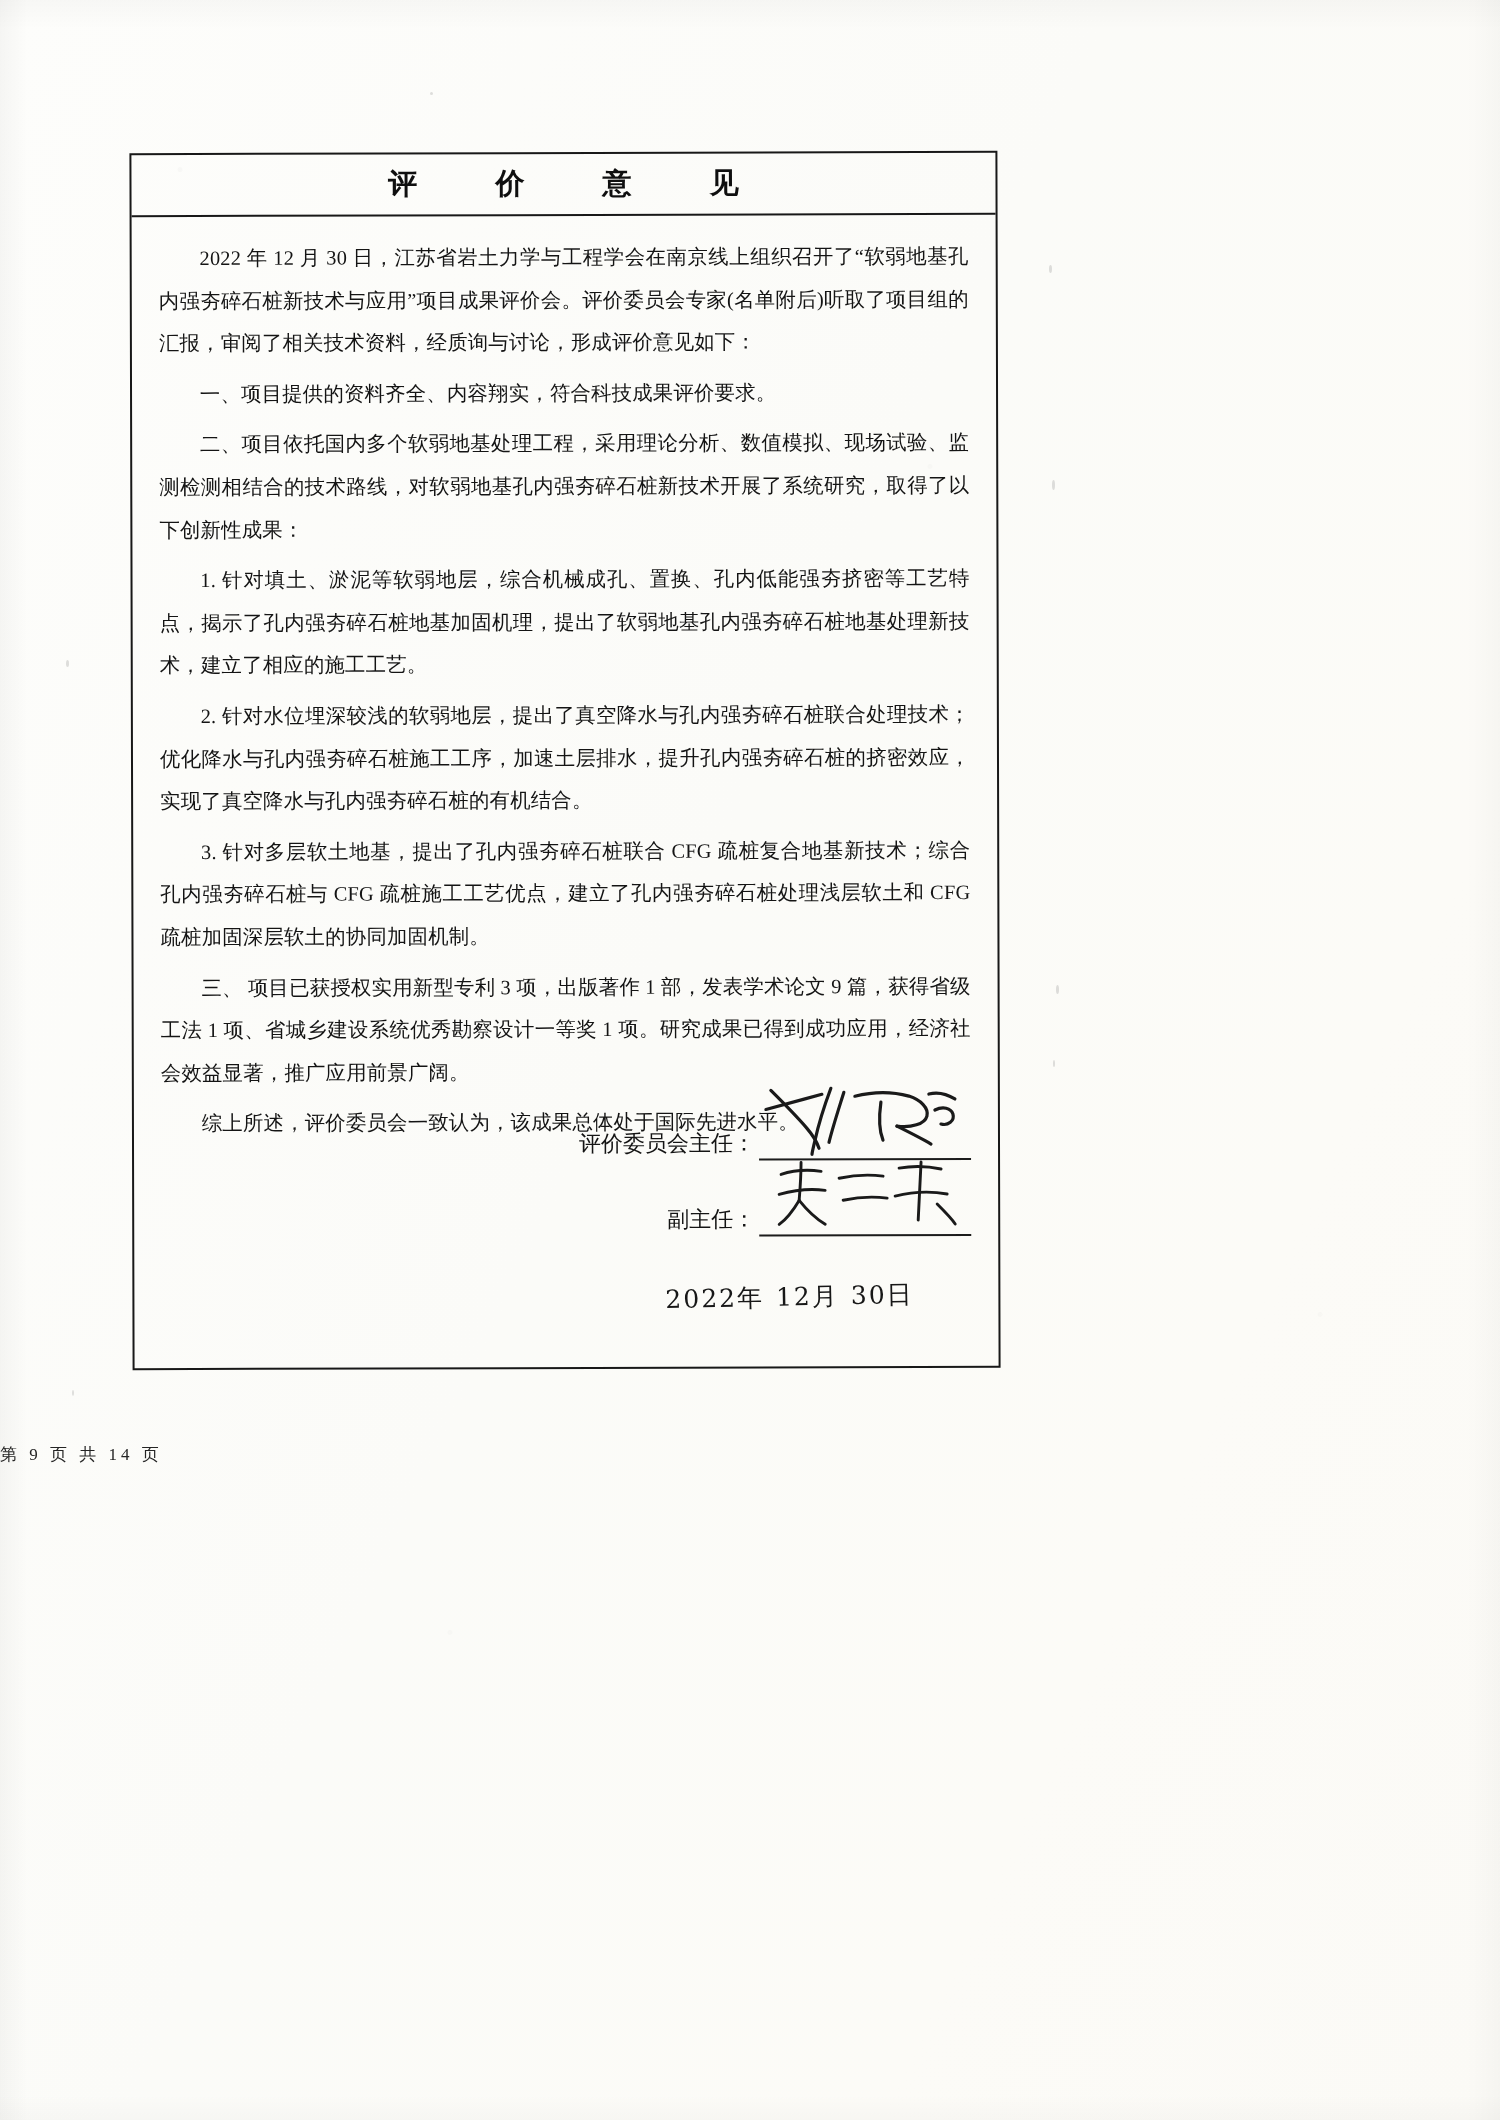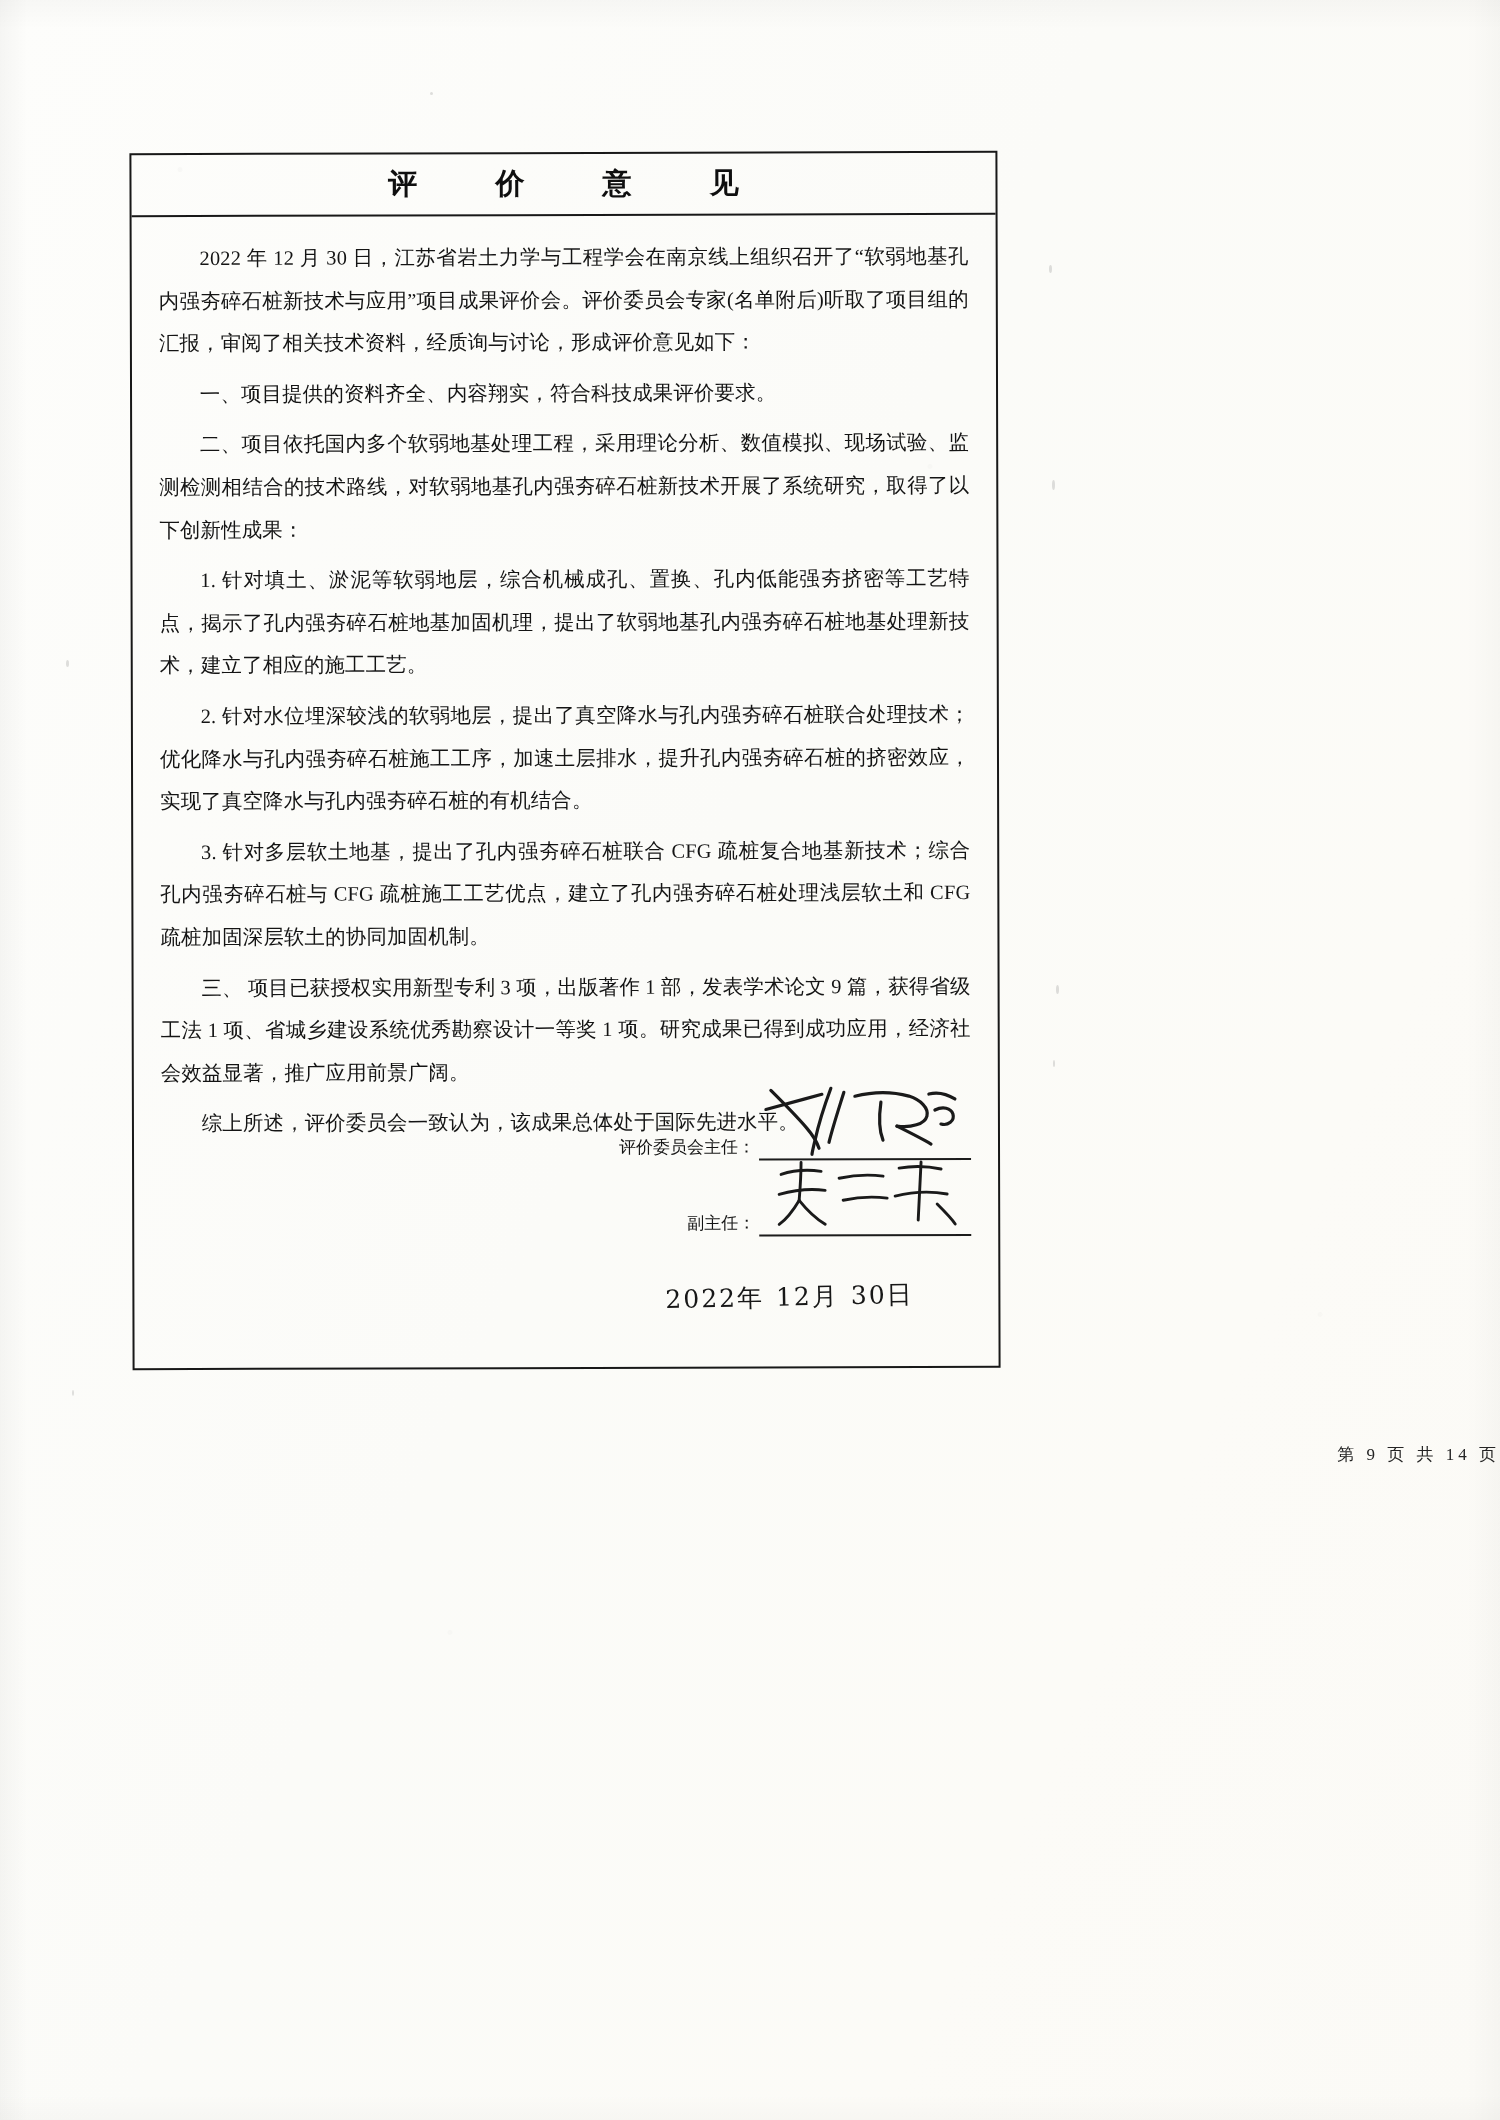--- a/index.html
+++ b/index.html
@@ -101,21 +101,21 @@
     top: 975px;
   }
   .sign-row {
     display: flex;
     justify-content: flex-end;
     align-items: flex-end;
     margin-bottom: 44px;
     position: relative;
   }
   .sign-label {
-    font-size: 17px;
+    font-size: 22px;
     color: #141414;
     white-space: nowrap;
     padding-bottom: 2px;
   }
   .sign-rule {
     width: 212px;
     border-bottom: 2px solid #1c1c1c;
     margin-left: 4px;
     height: 30px;
     position: relative;
@@ -146,21 +146,21 @@
     white-space: nowrap;
   }
   .hand-date .hs { display: inline-block; margin: 0 6px; }
 
   
   #page-footer {
     position: absolute;
     left: 0;
     right: 0;
     top: 1443px;
-    text-align: right;
+    text-align: left;
     font-size: 17px;
     letter-spacing: 4px;
     color: #242424;
   }
 </style>
 </head>
 <body>
 
 <div id="page-bg">
   <span class="fleck" style="left:1049px;top:265px;width:3px;height:8px;"></span>

